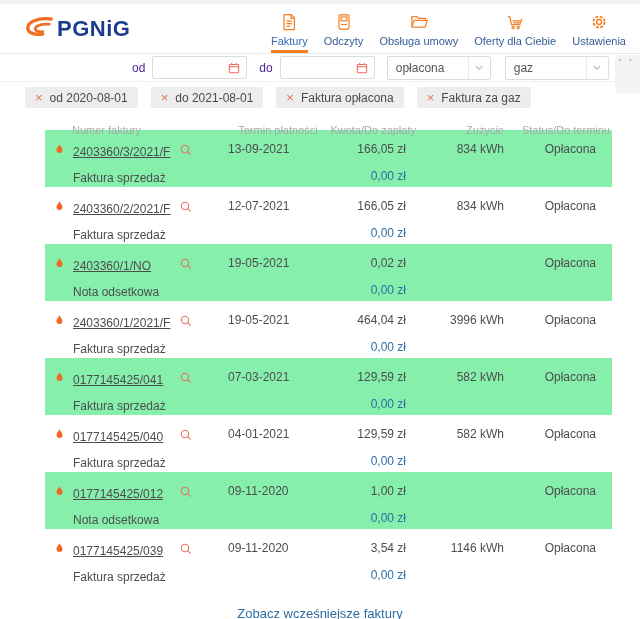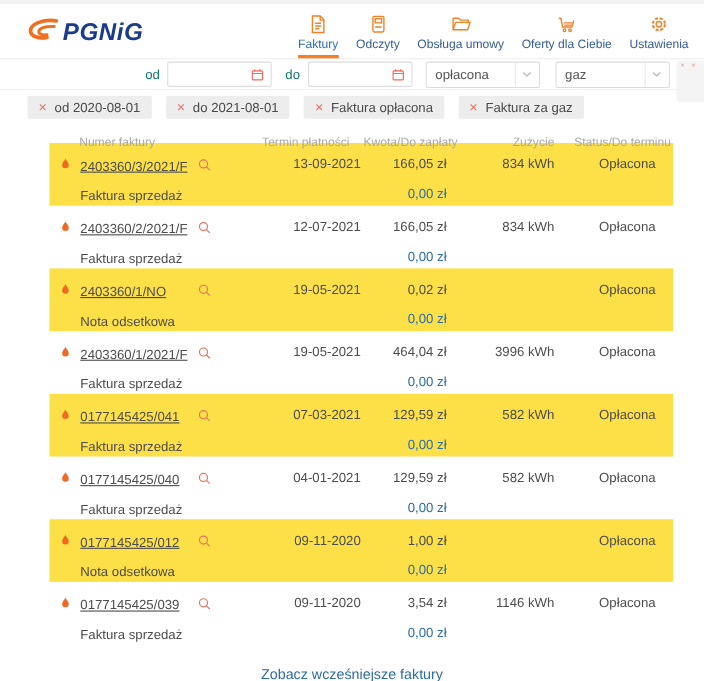--- a/index.html
+++ b/index.html
@@ -5,35 +5,35 @@
   * { margin:0; padding:0; box-sizing:border-box; }
   html,body { width:640px; height:619px; overflow:hidden; background:#fff;
     font-family:"Liberation Sans", sans-serif; }
   .top-strip { height:4px; background:#f2f2f2; }
 
   
   .appbar { height:50px; display:flex; align-items:stretch;
     border-bottom:1px solid #eaeaea; background:#fff; position:relative; }
   .logo { display:flex; align-items:center; margin-left:24px; gap:3px; cursor:pointer; }
   .logo svg { width:30px; height:23px; }
-  .logo-text { font-size:22px; font-weight:bold; font-style:italic;
+  .logo-text { font-size:22px; font-weight:bold; 
     color:#1b3c8c; letter-spacing:.5px; }
   .nav { margin-left:auto; margin-right:14px; display:flex; gap:16px; }
   .nav-item { position:relative; display:flex; flex-direction:column;
     align-items:center; padding-top:8px; cursor:pointer; }
   .nav-item .nav-icon svg { width:20px; height:20px; display:block; }
   .nav-label { font-size:11px; color:#355c94; margin-top:3px; white-space:nowrap; }
   .nav-item.active .nav-label { color:#2f6db3; }
   .nav-item.active::after { content:""; position:absolute; left:0; right:0;
     bottom:0; height:3px; background:#f58025; }
 
   
   .filterbar { height:28px; display:flex; align-items:center; padding-left:132px;
     border-bottom:1px solid #f1f1f1; position:relative; background:#fff; }
-  .fl-label { font-size:12px; color:#0f766e; margin-right:7px; }
+  .fl-label { font-size:12px; color:#4c1d95; margin-right:7px; }
   .date-input { width:95px; height:23px; border:1px solid #dcdcdc; border-radius:2px;
     display:flex; align-items:center; padding:0 5px; margin-right:12px; background:#fff; }
   .date-input input { border:none; outline:none; flex:1; width:58px; font-size:12px;
     font-family:"Liberation Sans",sans-serif; }
   .cal-icon svg { width:14px; height:14px; display:block; }
   .select { width:104px; height:24px; border:1px solid #dcdcdc; border-radius:2px;
     display:flex; align-items:center; font-size:12px; color:#555;
     margin-right:14px; background:#fff; cursor:pointer; }
   .select .val { flex:1; padding-left:8px; }
   .select .chev { width:22px; height:100%; border-left:1px solid #e7e7e7;
@@ -55,27 +55,27 @@
   .thead { margin:0 28px 0 45px; padding:16px 0 0; height:22px;
     font-size:11px; color:#a9a9a9; }
   .h-num { grid-column:1 / 3; text-align:center; }
   .h-date { grid-column:4; text-align:center; padding-left:20px; }
   .h-amt { text-align:right; padding-right:2px; }
   .h-use { text-align:right; padding-right:4px; }
   .h-status { text-align:right; padding-right:2px; }
 
   .tbody { margin:0 28px 0 45px; }
   .row { height:57px; padding-top:12px; align-content:start; }
-  .row.alt { background:#fde047; }
+  .row.alt { background:#86efac; }
   .c-flame { padding-left:8px; } .c-flame svg { width:13px; height:15px; }
   .inv-link { font-size:12px; color:#4d4d4d; text-decoration:underline; cursor:pointer; }
   .inv-type { display:block; font-size:12px; color:#4d4d4d; margin-top:11px; }
   .c-mag { display:flex; justify-content:flex-end; padding-right:14px; cursor:pointer; }
   .c-mag svg { width:16px; height:16px; }
-  .c-date { text-align:right; padding-left:20px; font-size:12px; color:#4d4d4d; }
+  .c-date { text-align:left; padding-left:20px; font-size:12px; color:#4d4d4d; }
   .c-amt { text-align:right; padding-right:12px; font-size:12px; color:#4d4d4d; }
   .topay { display:block; color:#2e6da4; margin-top:13px; }
   .c-use { text-align:right; padding-right:4px; font-size:12px; color:#4d4d4d; }
   .c-status { text-align:right; padding-right:16px; font-size:12px; color:#4d4d4d; }
 
   .footer { text-align:center; margin-top:18px; }
   .more-link { color:#2e6da4; font-size:13px; text-decoration:none; cursor:pointer; }
 </style>
 </head>
 <body>

